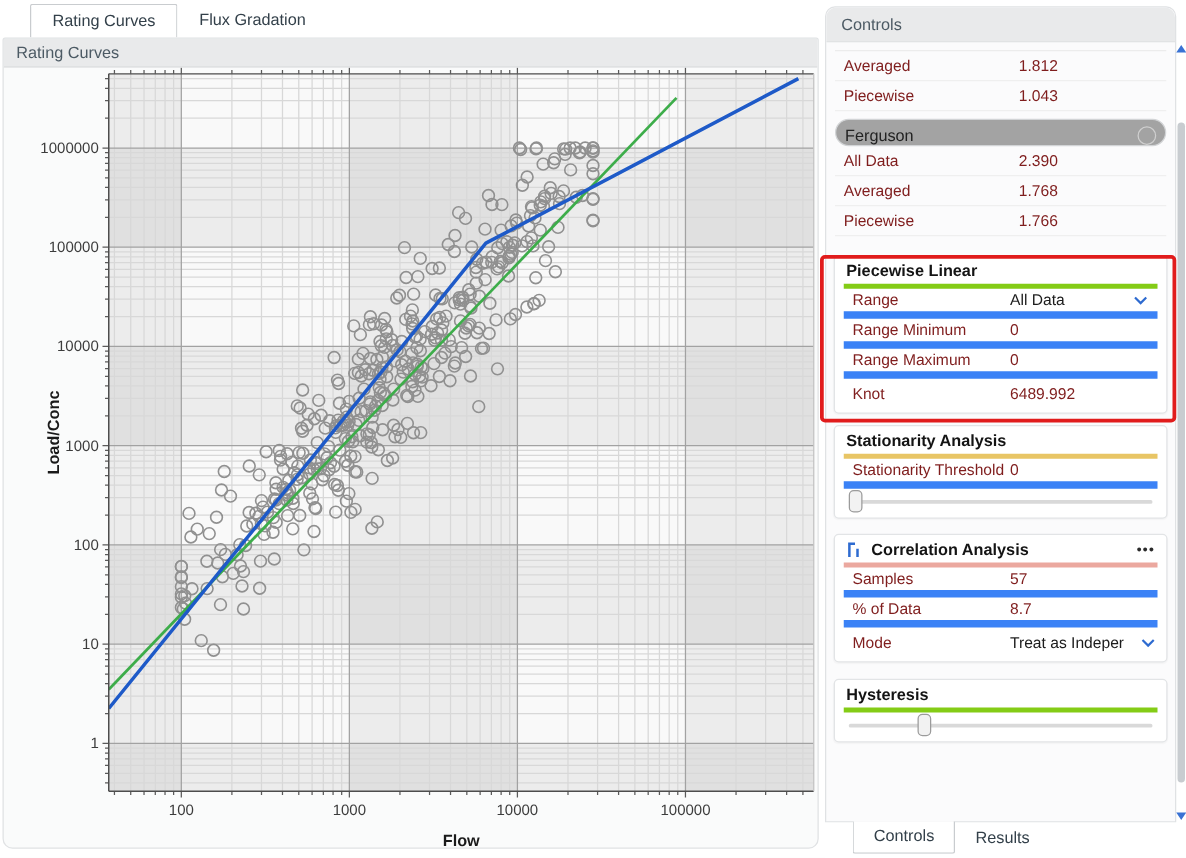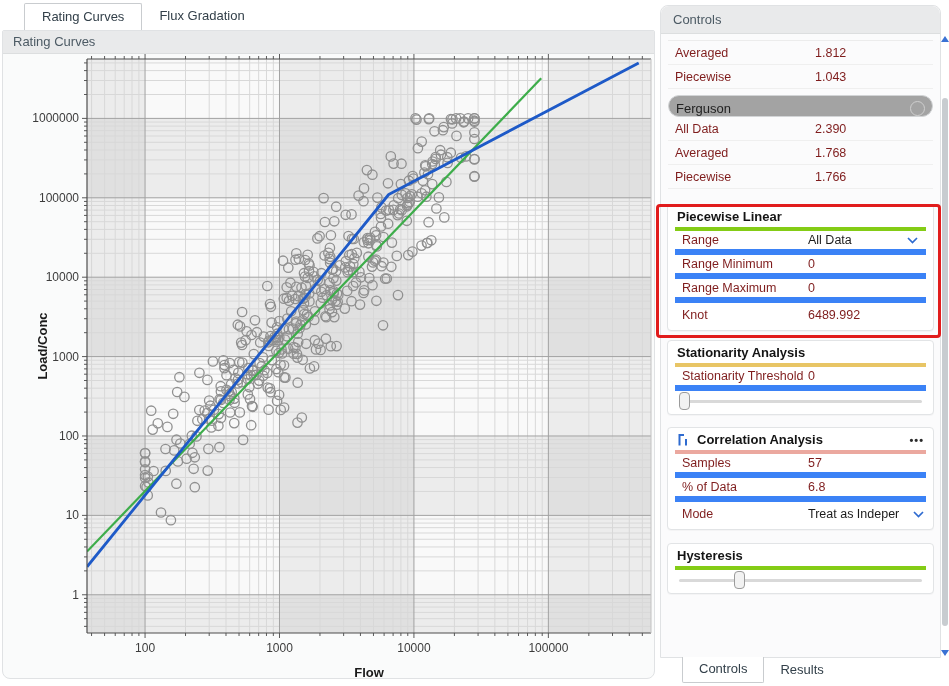--- a/index.html
+++ b/index.html
@@ -885,21 +885,21 @@
         </span>
         <span>Correlation Analysis</span>
         <span class="menu-dots">•••</span>
       </div>
       <div class="crow">
         <span class="lbl">Samples</span>
         <span class="val">57</span>
       </div>
       <div class="crow">
         <span class="lbl">% of Data</span>
-        <span class="val">6.8</span>
+        <span class="val">8.7</span>
       </div>
       <div class="crow" style="border-bottom:none">
         <span class="lbl">Mode</span>
         <span class="val dark">
           <span style="overflow:hidden;white-space:nowrap">Treat as Indeper</span>
           <svg class="chev" style="margin-right:2px" width="11" height="7" viewBox="0 0 11 7">
               <polyline points="1,1 5.5,5.5 10,1" fill="none" stroke="#2e6bd0" stroke-width="1.7"></polyline>
             </svg>
         </span>
       </div>

